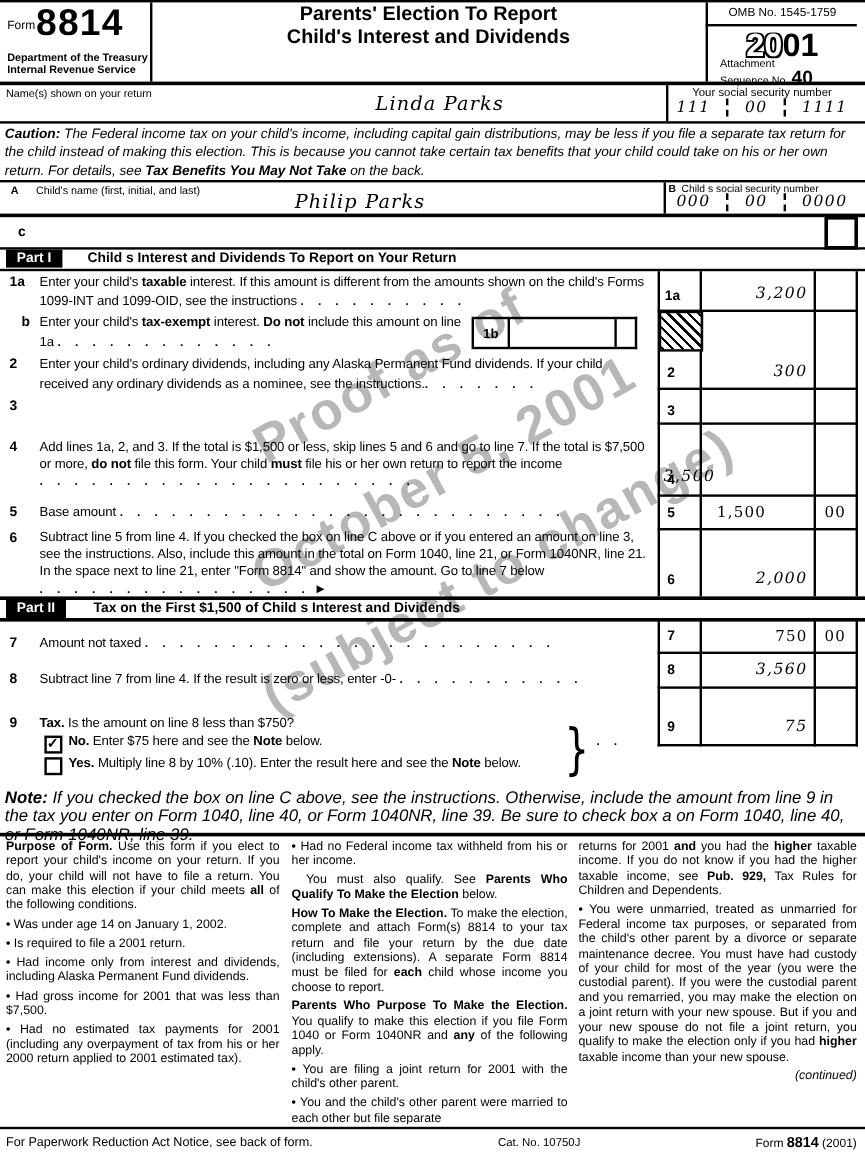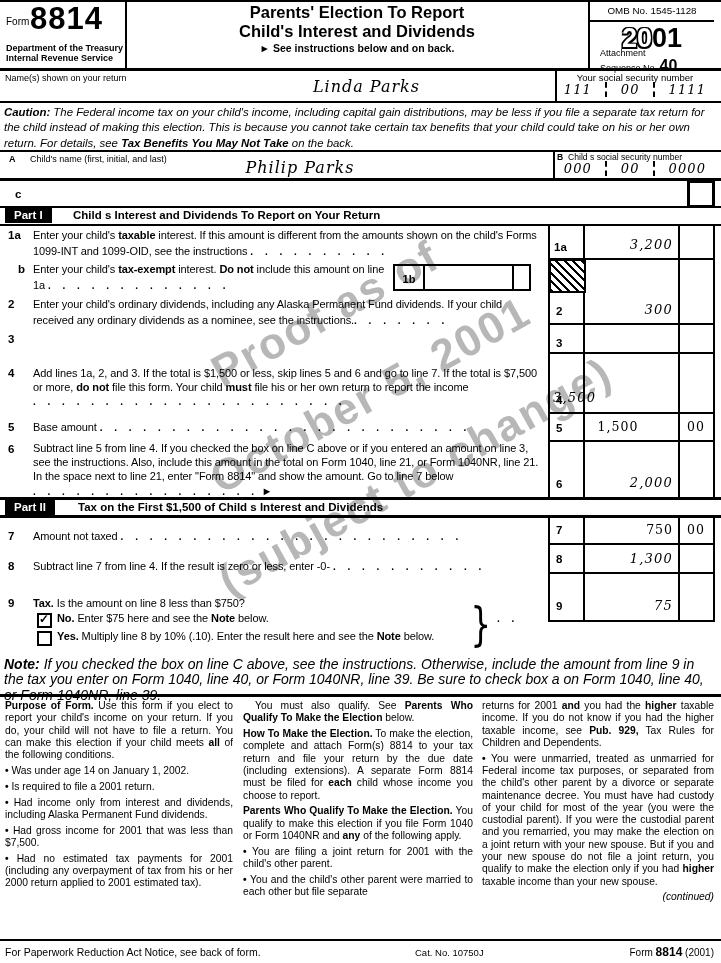--- a/index.html
+++ b/index.html
@@ -55,23 +55,22 @@
   <div class="rule" style="left:588px;top:20px;width:126px;height:2px"></div>
   <div class="rule" style="left:0;top:68px;width:721px;height:3px"></div>
 
   <span class="abs" style="left:6px;top:16px;font-size:10px">Form</span>
   <span class="abs" style="left:30px;top:1px;font-size:31px;font-weight:800;letter-spacing:1px">8814</span>
   <div class="abs tiny" style="left:6px;top:43px;font-weight:bold">Department of the Treasury</div>
   <div class="abs tiny" style="left:6px;top:53px;font-weight:bold">Internal Revenue Service</div>
 
   <div class="abs" style="left:127px;top:3px;width:460px;text-align:center;font-weight:bold;font-size:16.5px">Parents' Election To Report</div>
   <div class="abs" style="left:127px;top:22px;width:460px;text-align:center;font-weight:bold;font-size:16.5px">Child's Interest and Dividends</div>
-  <div class="abs" style="left:127px;top:42px;width:460px;text-align:center;font-weight:bold;font-size:10.5px">► See instructions below and on back.</div>
-
-  <div class="abs" style="left:590px;top:5px;width:124px;text-align:center;font-size:9.8px">OMB No. 1545-1128</div>
+
+  <div class="abs" style="left:590px;top:5px;width:124px;text-align:center;font-size:9.8px">OMB No. 1545-1759</div>
   <div class="abs" style="left:590px;top:23px;width:124px;text-align:center;font-size:27px;font-weight:800"><span class="yr-outline">20</span><span>01</span></div>
   <div class="abs tiny" style="left:600px;top:48px">Attachment</div>
   <div class="abs tiny" style="left:600px;top:57px"><span>Sequence No.</span>&nbsp;<b style="font-size:16px">40</b></div>
 
   <div class="abs tiny" style="left:5px;top:73px">Name(s) shown on your return</div>
   <div class="abs handname" style="left:180px;top:77px;width:240px;text-align:right">Linda Parks</div>
   <div class="rule" style="left:555px;top:71px;width:2px;height:30px"></div>
   <div class="abs" style="left:557px;top:72px;width:156px;text-align:center;font-size:9.5px">Your social security number</div>
   <div class="abs ssnrow val" style="left:557px;top:82px;width:156px">
     <span>111</span>
@@ -169,21 +168,21 @@
 
   <span class="abs linenum" style="left:8px;top:530px">7</span>
   <div class="abs lbl" style="left:33px;top:529px;width:510px;white-space:nowrap"><span><span>Amount not taxed </span></span><span class="dots">. . . . . . . . . . . . . . . . . . . . . . . .</span></div>
   <span class="abs linenum" style="left:556px;top:524px">7</span>
   <div class="abs preval" style="left:585px;top:522px;width:88px;text-align:right">750</div>
   <div class="abs preval" style="left:682px;top:522px;width:28px;text-align:center">00</div>
 
   <span class="abs linenum" style="left:8px;top:560px">8</span>
   <div class="abs lbl" style="left:33px;top:559px;width:510px;white-space:nowrap"><span><span>Subtract line 7 from line 4. If the result is zero or less, enter -0-  </span></span><span class="dots">. . . . . . . . . . .</span></div>
   <span class="abs linenum" style="left:556px;top:553px">8</span>
-  <div class="abs val" style="left:585px;top:551px;width:88px;text-align:right">1,300</div>
+  <div class="abs val" style="left:585px;top:551px;width:88px;text-align:right">3,560</div>
 
   <span class="abs linenum" style="left:8px;top:597px">9</span>
   <div class="abs lbl" style="left:33px;top:596px;width:450px"><b>Tax.</b><span>  Is the amount on line 8 less than $750?</span></div>
   <div class="cb" style="left:37px;top:613px;width:11px;height:11px">
       <span style="position:absolute;left:0;top:-3px;font-size:12px;font-weight:bold">✓</span>
     </div>
   <div class="abs lbl" style="left:57px;top:611px;width:420px"><b>No.</b><span>   Enter $75 here and see the </span><b>Note</b><span> below.</span></div>
   <div class="cb" style="left:37px;top:631px;width:11px;height:11px"></div>
   <div class="abs lbl" style="left:57px;top:629px;width:440px"><b>Yes.</b><span>  Multiply line 8 by 10% (.10). Enter the result here and see the </span><b>Note</b><span> below.</span></div>
   <div class="brace" style="left:466px;top:597px">}</div>
@@ -196,23 +195,24 @@
 
   <div id="ins-col1" class="ins" style="left:5px;top:700px;width:228px;height:237px">
       <p class="ins-p"><b>Purpose of Form.</b><span> Use this form if you elect to report your child's income on your return. If you do, your child will not have to file a return. You can make this election if your child meets </span><b>all</b><span> of the following conditions.</span></p>
       <p class="ins-bullet"><b class="blt">• </b><span>Was under age 14 on January 1, 2002.</span></p>
       <p class="ins-bullet"><b class="blt">• </b><span>Is required to file a 2001 return.</span></p>
       <p class="ins-bullet"><b class="blt">• </b><span>Had income only from interest and dividends, including Alaska Permanent Fund dividends.</span></p>
       <p class="ins-bullet"><b class="blt">• </b><span>Had gross income for 2001 that was less than $7,500.</span></p>
       <p class="ins-bullet"><b class="blt">• </b><span>Had no estimated tax payments for 2001 (including any overpayment of tax from his or her 2000 return applied to 2001 estimated tax).</span></p>
     </div>
   <div id="ins-col2" class="ins" style="left:243px;top:700px;width:230px;height:237px">
+      <p class="ins-bullet"><b class="blt">• </b><span>Had no Federal income tax withheld from his or her income.</span></p>
       <p class="ins-p-indent"><span>You must also qualify. See </span><b>Parents Who Qualify To Make the Election</b><span> below.</span></p>
       <p class="ins-p"><b>How To Make the Election.</b><span> To make the election, complete and attach Form(s) 8814 to your tax return and file your return by the due date (including extensions). A separate Form 8814 must be filed for </span><b>each</b><span> child whose income you choose to report.</span></p>
-      <p class="ins-p"><b>Parents Who Qualify To Make the Election.</b><span> You qualify to make this election if you file Form 1040 or Form 1040NR and </span><b>any</b><span> of the following apply.</span></p>
+      <p class="ins-p"><b>Parents Who Purpose To Make the Election.</b><span> You qualify to make this election if you file Form 1040 or Form 1040NR and </span><b>any</b><span> of the following apply.</span></p>
       <p class="ins-bullet"><b class="blt">• </b><span>You are filing a joint return for 2001 with the child's other parent.</span></p>
       <p class="ins-bullet"><b class="blt">• </b><span>You and the child's other parent were married to each other but file separate</span></p>
     </div>
   <div id="ins-col3" class="ins" style="left:482px;top:700px;width:232px;height:237px">
       <p class="ins-p"><span>returns for 2001 </span><b>and</b><span> you had the </span><b>higher</b><span> taxable income. If you do not know if you had the higher taxable income, see </span><b>Pub. 929,</b><span> Tax Rules for Children and Dependents.</span></p>
       <p class="ins-bullet"><b class="blt">• </b><span>You were unmarried, treated as unmarried for Federal income tax purposes, or separated from the child's other parent by a divorce or separate maintenance decree. You must have had custody of your child for most of the year (you were the custodial parent). If you were the custodial parent and you remarried, you may make the election on a joint return with your new spouse. But if you and your new spouse do not file a joint return, you qualify to make the election only if you had </span><b>higher</b><span> taxable income than your new spouse.</span></p>
       <p class="ins-cont"><span class="it">(continued)</span></p>
     </div>
 
   <div class="rule" style="left:0;top:939px;width:721px;height:2px"></div>

